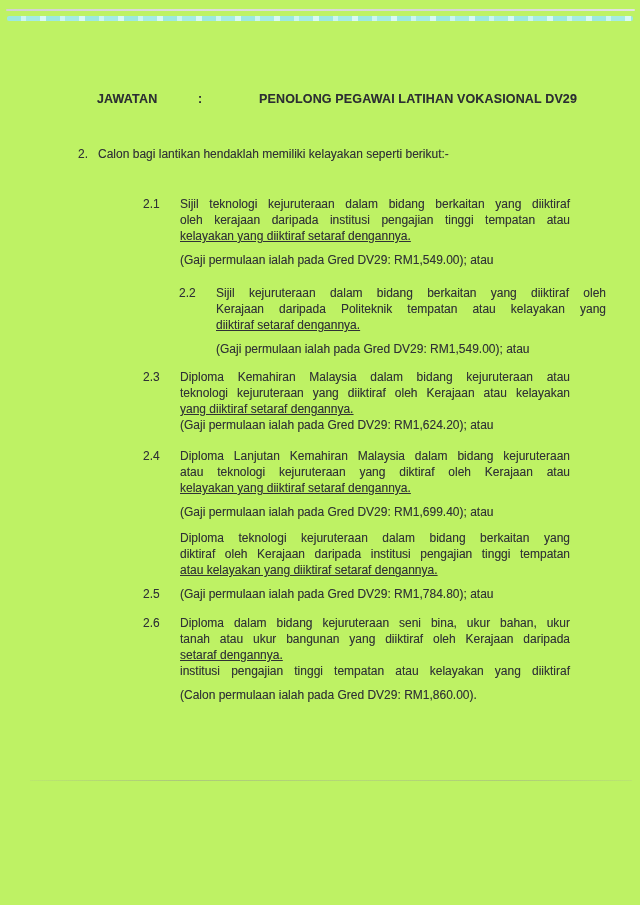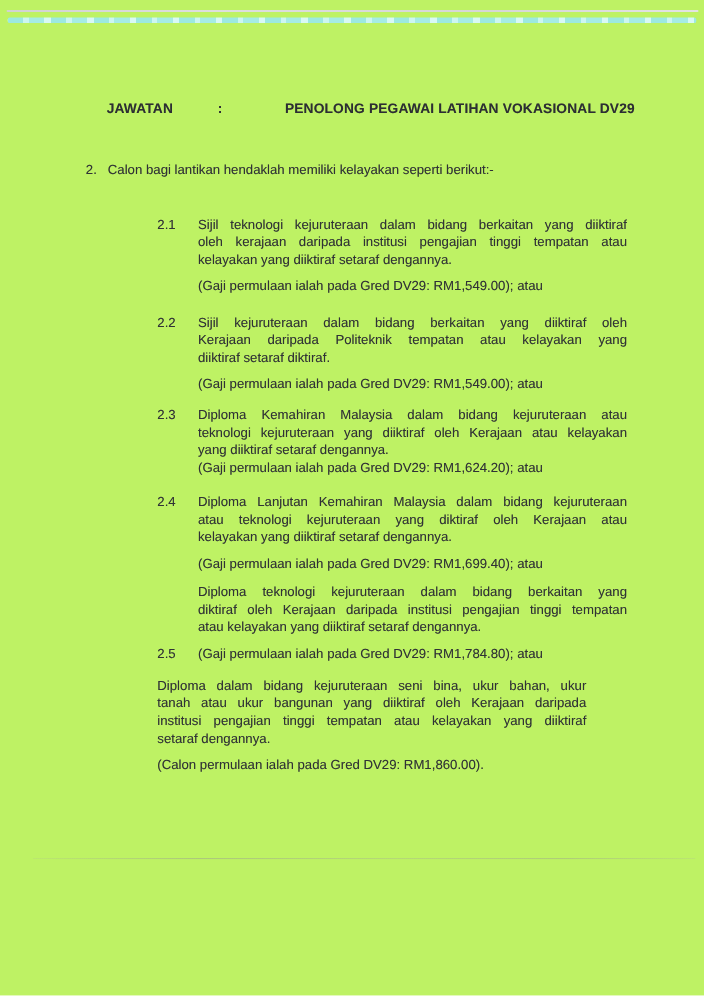--- a/index.html
+++ b/index.html
@@ -64,31 +64,31 @@
   }
 
   
   .item {
     position: absolute;
     left: 143px;
     width: 427px;
     display: flex;
   }
   .pos-0 { top: 196px; }
-  .pos-1 { top: 285px; }
+  .pos-1 { top: 285px; margin-left: 36px; }
   .pos-2 { top: 369px; }
   .pos-3 { top: 448px; }
   .pos-4 { top: 530px; align-items: flex-end; }
   .pos-5 { top: 615px; }
 
   .num { width: 37px; flex: none; }
   .content { width: 390px; flex: none; }
 
   .line { text-align: justify; text-align-last: justify; }
-  .line.last { text-align: justify; text-align-last: left; }
+  .line.last { text-align: justify; text-align-last: left; text-decoration: underline; }
 
   .salary { margin-top: 8px; white-space: nowrap; }
   .pos-2 .salary { margin-top: 0; }
 
   
   .artifact {
     position: absolute;
     top: 780px; left: 30px; right: 8px;
     height: 1px;
     background: linear-gradient(90deg,
@@ -128,21 +128,21 @@
       <div class="salary">(Gaji permulaan ialah pada Gred DV29: RM1,549.00); atau</div>
     </div>
   </div>
 
   <div class="item pos-1">
     <div class="num">2.2</div>
     <div class="content">
       <div class="lines">
             <div class="line">Sijil kejuruteraan dalam bidang berkaitan yang diiktiraf oleh</div>
             <div class="line">Kerajaan daripada Politeknik tempatan atau kelayakan yang</div>
-            <div class="line last">diiktiraf setaraf diktiraf.</div>
+            <div class="line last">diiktiraf setaraf dengannya.</div>
           </div>
       <div class="salary">(Gaji permulaan ialah pada Gred DV29: RM1,549.00); atau</div>
     </div>
   </div>
 
   <div class="item pos-2">
     <div class="num">2.3</div>
     <div class="content">
       <div class="lines">
             <div class="line">Diploma Kemahiran Malaysia dalam bidang kejuruteraan atau</div>
@@ -171,26 +171,27 @@
       <div class="lines">
             <div class="line">Diploma teknologi kejuruteraan dalam bidang berkaitan yang</div>
             <div class="line">diktiraf oleh Kerajaan daripada institusi pengajian tinggi tempatan</div>
             <div class="line last">atau kelayakan yang diiktiraf setaraf dengannya.</div>
           </div>
       <div class="salary">(Gaji permulaan ialah pada Gred DV29: RM1,784.80); atau</div>
     </div>
   </div>
 
   <div class="item pos-5">
+    <div class="num">2.6</div>
     <div class="content">
       <div class="lines">
             <div class="line">Diploma dalam bidang kejuruteraan seni bina, ukur bahan, ukur</div>
             <div class="line">tanah atau ukur bangunan yang diiktiraf oleh Kerajaan daripada</div>
+            <div class="line last">setaraf dengannya.</div>
             <div class="line">institusi pengajian tinggi tempatan atau kelayakan yang diiktiraf</div>
-            <div class="line last">setaraf dengannya.</div>
           </div>
       <div class="salary">(Calon permulaan ialah pada Gred DV29: RM1,860.00).</div>
     </div>
   </div>
 </div>
 
   <div class="artifact"></div>
 
 </div>
 

